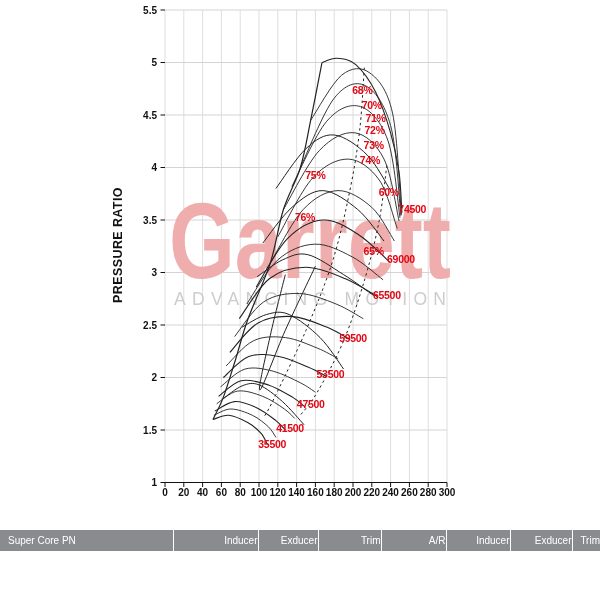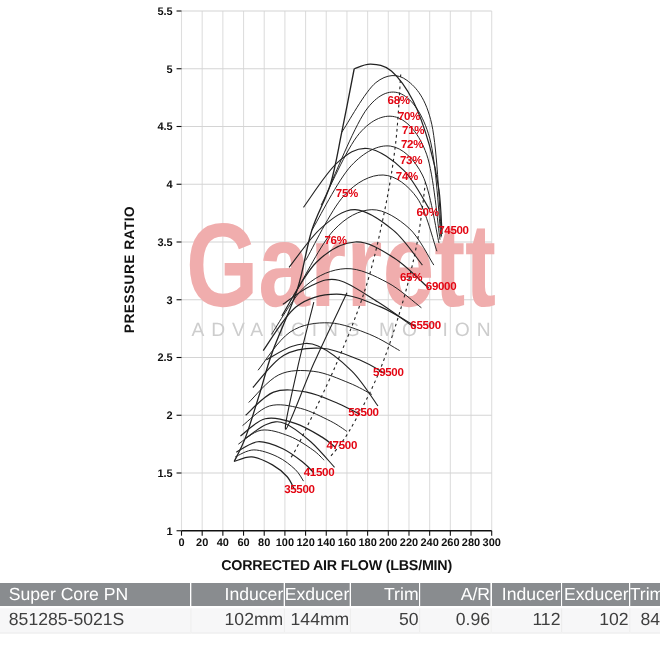--- a/index.html
+++ b/index.html
@@ -5,21 +5,21 @@
   html,body{margin:0;padding:0;background:#fff;}
   .page{position:relative;width:600px;height:600px;background:#fff;overflow:hidden;
         font-family:"Liberation Sans",sans-serif;}
   .chart-area{position:absolute;left:0;top:0;width:600px;height:530px;}
   #chart{position:absolute;left:0;top:0;}
   .ylabel{position:absolute;left:118px;top:245px;transform:translate(-50%,-50%) rotate(-90deg);
           font-weight:bold;font-size:12.5px;letter-spacing:.4px;color:#111;white-space:nowrap;}
   .xlabel{position:absolute;left:165px;width:282px;top:506px;text-align:center;
           font-weight:bold;font-size:13px;letter-spacing:-.2px;color:#111;white-space:nowrap;}
   .table-wrap{position:absolute;left:0;top:530px;width:600px;}
-  table.spec{border-collapse:collapse;width:600px;table-layout:fixed;font-size:16px;}
+  table.spec{border-collapse:collapse;width:600px;table-layout:fixed;font-size:10px;}
   table.spec th{background:var(--hdr-bg,#898c8f);color:#fff;font-weight:400;height:21px;
                 border-bottom:2px solid #fff;}
   table.spec td{height:22px;color:#3f3f3f;}
   table.spec tr.plain td{background:#f7f7f8;border-bottom:1px solid #ececec;}
   table.spec tr.hl td{background:#f5c8c8;}
   table.spec th,table.spec td{text-align:right;padding:0;overflow:hidden;white-space:nowrap;}
   table.spec th:first-child,table.spec td:first-child{text-align:left;padding-left:8px;}
   table.spec th + th, table.spec tr.hl td + td{border-left:1px solid rgba(255,255,255,.8);}
   table.spec tr.plain td + td{border-left:1px solid #ededed;}
 </style>
@@ -167,21 +167,20 @@
           <text x="157" y="171" text-anchor="end" font-size="10" font-weight="bold" fill="#111111">4</text>
           <line x1="160.5" y1="115" x2="165" y2="115" stroke="#111111" stroke-width="1"></line>
           <text x="157" y="118.5" text-anchor="end" font-size="10" font-weight="bold" fill="#111111">4.5</text>
           <line x1="160.5" y1="62.5" x2="165" y2="62.5" stroke="#111111" stroke-width="1"></line>
           <text x="157" y="66" text-anchor="end" font-size="10" font-weight="bold" fill="#111111">5</text>
           <line x1="160.5" y1="10" x2="165" y2="10" stroke="#111111" stroke-width="1"></line>
           <text x="157" y="13.5" text-anchor="end" font-size="10" font-weight="bold" fill="#111111">5.5</text>
         </g>
       </svg>
     <div class="ylabel">PRESSURE RATIO</div>
-    <div class="xlabel">CORRECTED AIR FLOW (LBS/MIN)</div>
   </div>
   <div class="table-wrap">
     <table class="spec" id="spec-table" style="--hdr-bg: #898c8f;">
         <colgroup>
           <col style="width: 173px;">
           <col style="width: 85px;">
           <col style="width: 60px;">
           <col style="width: 63px;">
           <col style="width: 65px;">
           <col style="width: 64px;">
@@ -194,26 +193,16 @@
             <th>Inducer</th>
             <th>Exducer</th>
             <th>Trim</th>
             <th>A/R</th>
             <th>Inducer</th>
             <th>Exducer</th>
             <th>Trim</th>
           </tr>
         </thead>
         <tbody>
-          <tr class="plain">
-            <td>851285-5021S</td>
-            <td>102mm</td>
-            <td>144mm</td>
-            <td>50</td>
-            <td>0.96</td>
-            <td>112</td>
-            <td>102</td>
-            <td>84</td>
-          </tr>
         </tbody>
       </table>
   </div>
 </div>
 
 </body></html>

